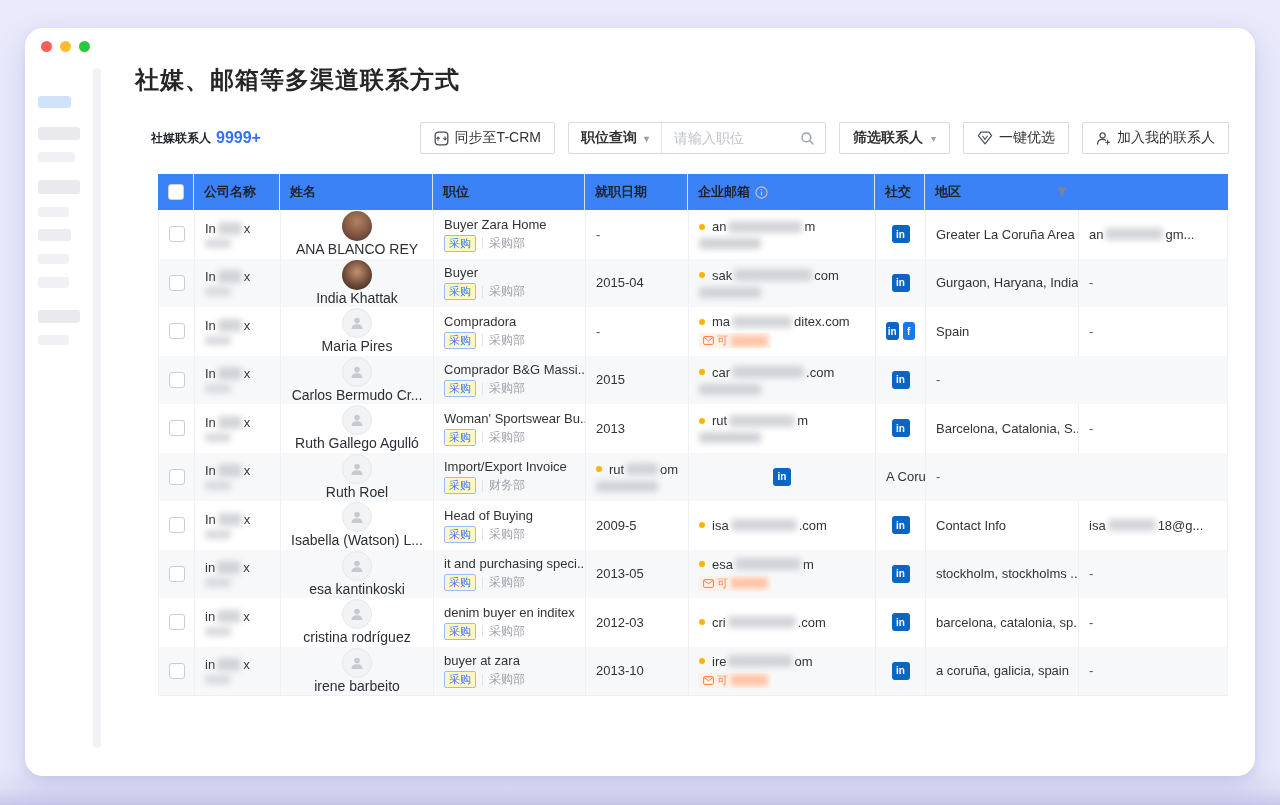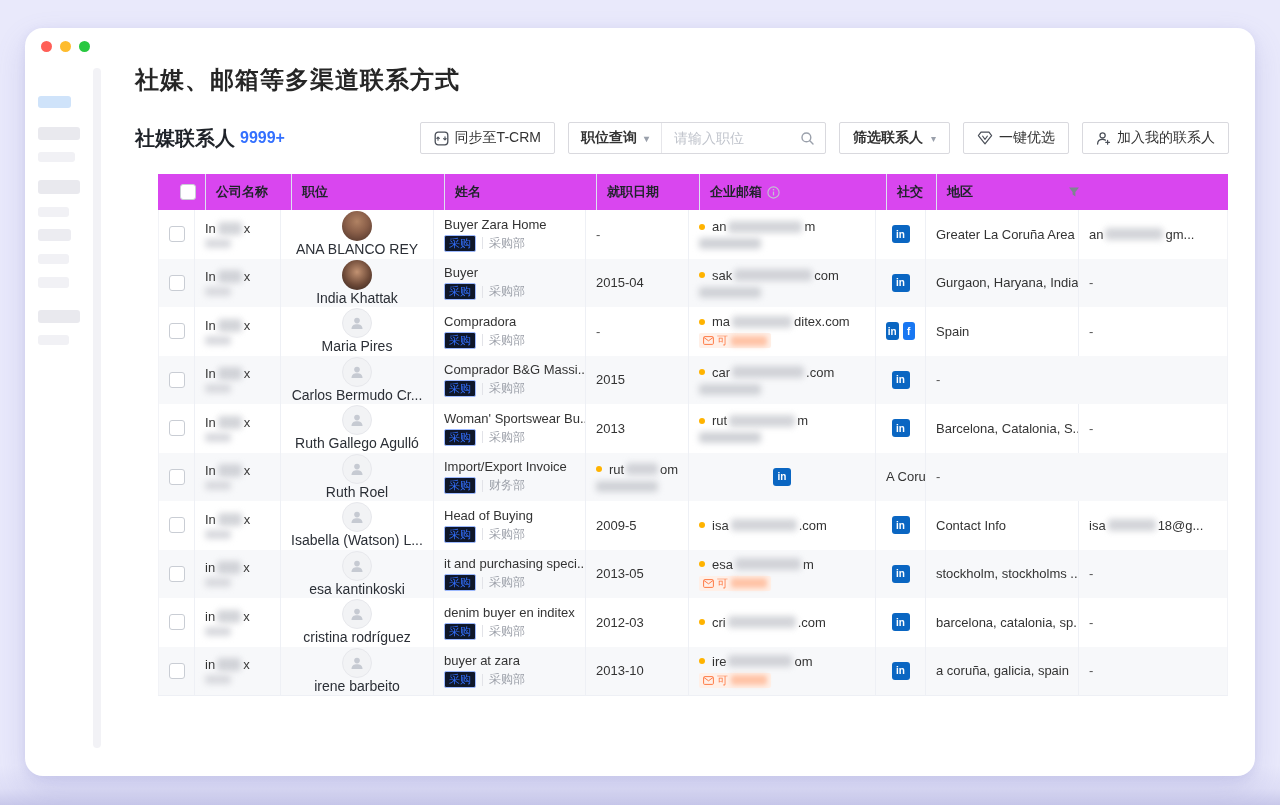--- a/index.html
+++ b/index.html
@@ -29,39 +29,39 @@
   .b7 { width:31px; height:10px; background:#f1f1f5; margin-top:13px; }
   .b8 { width:31px; height:11px; background:#f1f1f5; margin-top:13px; }
   .b9 { width:42px; height:13px; background:#e9e9ee; margin-top:22px; }
   .b10{ width:31px; height:10px; background:#f1f1f5; margin-top:12px; }
   .divider-strip { position:absolute; left:68px; top:40px; width:8px; height:680px; background:#f2f2f6; border-radius:4px; }
 
   .content { position:absolute; left:110px; top:36px; right:26px; }
   .page-title { font-size:24px; font-weight:700; color:#262626; letter-spacing:1px; }
 
   .toolbar { margin-top:25px; display:flex; align-items:center; height:34px; }
-  .list-label { font-size:20px; font-weight:700; color:#1f2329; }
+  .list-label { font-size:12px; font-weight:700; color:#1f2329;margin-left:16px; }
   .list-count { font-size:16px; font-weight:600; color:#3370ff; margin-left:5px; }
   .toolbar-right { margin-left:auto; display:flex; gap:13px; align-items:center; }
   .btn {
     height:32px; display:inline-flex; align-items:center; gap:6px;
     border:1px solid #d9d9de; border-radius:2px; background:#fff;
     padding:0 13px; font-size:14px; color:#333; cursor:pointer; white-space:nowrap;
   }
   .chev { font-size:10px; color:#9aa0ab; margin-left:2px; }
   .search-group { height:32px; display:inline-flex; align-items:center; border:1px solid #d9d9de; border-radius:2px; background:#fff; }
   .sg-left { display:flex; align-items:center; gap:5px; padding:0 12px; font-size:14px; font-weight:600; color:#333; height:100%; border-right:1px solid #e6e6ea; cursor:pointer; }
   .sg-input { border:0; outline:0; height:30px; width:138px; padding:0 6px 0 12px; font-size:14px; color:#333; font-family:"Liberation Sans",sans-serif; }
   .sg-input::placeholder { color:#c0c4cc; }
   .search-glyph { margin-right:10px; }
 
   
   .table { margin-top:19px; margin-left:23px; width:1070px; border-bottom:1px solid #eef0f5; }
   .tr, .thead { display:grid; grid-template-columns:36px 86px 153px 152px 103px 187px 50px 153px 150px; }
-  .thead { background:#d946ef; height:36px;padding-left:12px; }
+  .thead { background:#3b82f6; height:36px; }
   .th { display:flex; align-items:center; padding:0 10px; font-size:13px; font-weight:700; color:#1f2329; border-right:1px solid #dde1f0; }
   .th:last-child { border-right:0; }
   .tr { height:48.5px; background:#fff; border-left:1px solid #f2f3f7; border-right:1px solid #f2f3f7; }
   .tr.alt { background:#f7f8fa; }
   .td { display:flex; flex-direction:column; justify-content:center; padding:0 10px; font-size:13px; color:#333; border-right:1px solid #eef0f5; overflow:hidden; }
   .td:last-child { border-right:0; }
   .td-select, .th-select { align-items:center; justify-content:center; padding:0; }
   .checkbox { width:16px; height:16px; border:1px solid #c9cdd4; border-radius:3px; background:#fff; cursor:pointer; }
   .th-select { display:flex; }
 
@@ -73,21 +73,21 @@
 
   .name-cell { flex-direction:column; align-items:center; gap:0; }
   .avatar { width:30px; height:30px; border-radius:50%; flex:none; display:flex; align-items:center; justify-content:center; overflow:hidden; }
   .avatar.generic { background:#f2f3f5; border:1px solid #e7e8ec; }
   .avatar.photo-a { background:radial-gradient(circle at 50% 35%, #b08263 0%, #8a5f49 45%, #4a3027 100%); filter:blur(.5px); }
   .avatar.photo-b { background:radial-gradient(circle at 50% 40%, #c29272 0%, #6e4a38 55%, #2f211c 100%); filter:blur(.5px); }
   .name-text { font-size:14px; color:#2b2f36; white-space:nowrap; }
 
   .pos-title { font-size:13px; color:#333; white-space:nowrap; margin-bottom:3px; }
   .tagline { display:flex; align-items:center; gap:6px; }
-  .tag-blue { font-size:11px; color:#3370ff; border:1px solid #9db9ff; background:#0f172a; border-radius:2px; padding:0px 4px; line-height:15px; }
+  .tag-blue { font-size:11px; color:#3370ff; border:1px solid #9db9ff; background:#fef9c3; border-radius:2px; padding:0px 4px; line-height:15px; }
   .tag-sep { width:1px; height:12px; background:#e2e3e8; }
   .dept { font-size:12px; color:#9b9fa8; white-space:nowrap; }
 
   .email-line { display:flex; align-items:center; white-space:nowrap; }
   .email-dot { width:6px; height:6px; border-radius:50%; background:#ffb300; margin-right:7px; flex:none; }
   .blob-email { height:12px; margin:0 2px; }
   .reach-badge { display:inline-flex; align-items:center; gap:3px; margin-top:4px; background:#fff0e8; border-radius:2px; padding:1px 4px; width:fit-content; color:#ff7a45; font-size:11px; line-height:13px; }
   .blob-orange { display:inline-block; height:10px; width:36px; background:#ffc3a6; border-radius:2px; filter:blur(2.5px); }
 
   .social-cell { flex-direction:row; align-items:center; gap:4px; }
@@ -184,22 +184,22 @@
         </button>
       </div>
     </div>
 
     <div class="table">
       <div class="thead">
         <div class="th th-select">
             <div class="checkbox"></div>
           </div>
         <div class="th">公司名称</div>
+        <div class="th">姓名</div>
         <div class="th">职位</div>
-        <div class="th">姓名</div>
         <div class="th">就职日期</div>
         <div class="th">
           <span>企业邮箱</span>
           <span style="margin-left:5px">
             <svg width="13" height="13" viewBox="0 0 13 13">
                 <circle cx="6.5" cy="6.5" r="5.6" fill="none" stroke="#c2c6cf" stroke-width="1.1"></circle>
                 <line x1="6.5" y1="5.6" x2="6.5" y2="9.4" stroke="#c2c6cf" stroke-width="1.2"></line>
                 <circle cx="6.5" cy="3.7" r="0.8" fill="#c2c6cf"></circle>
               </svg>
           </span>

